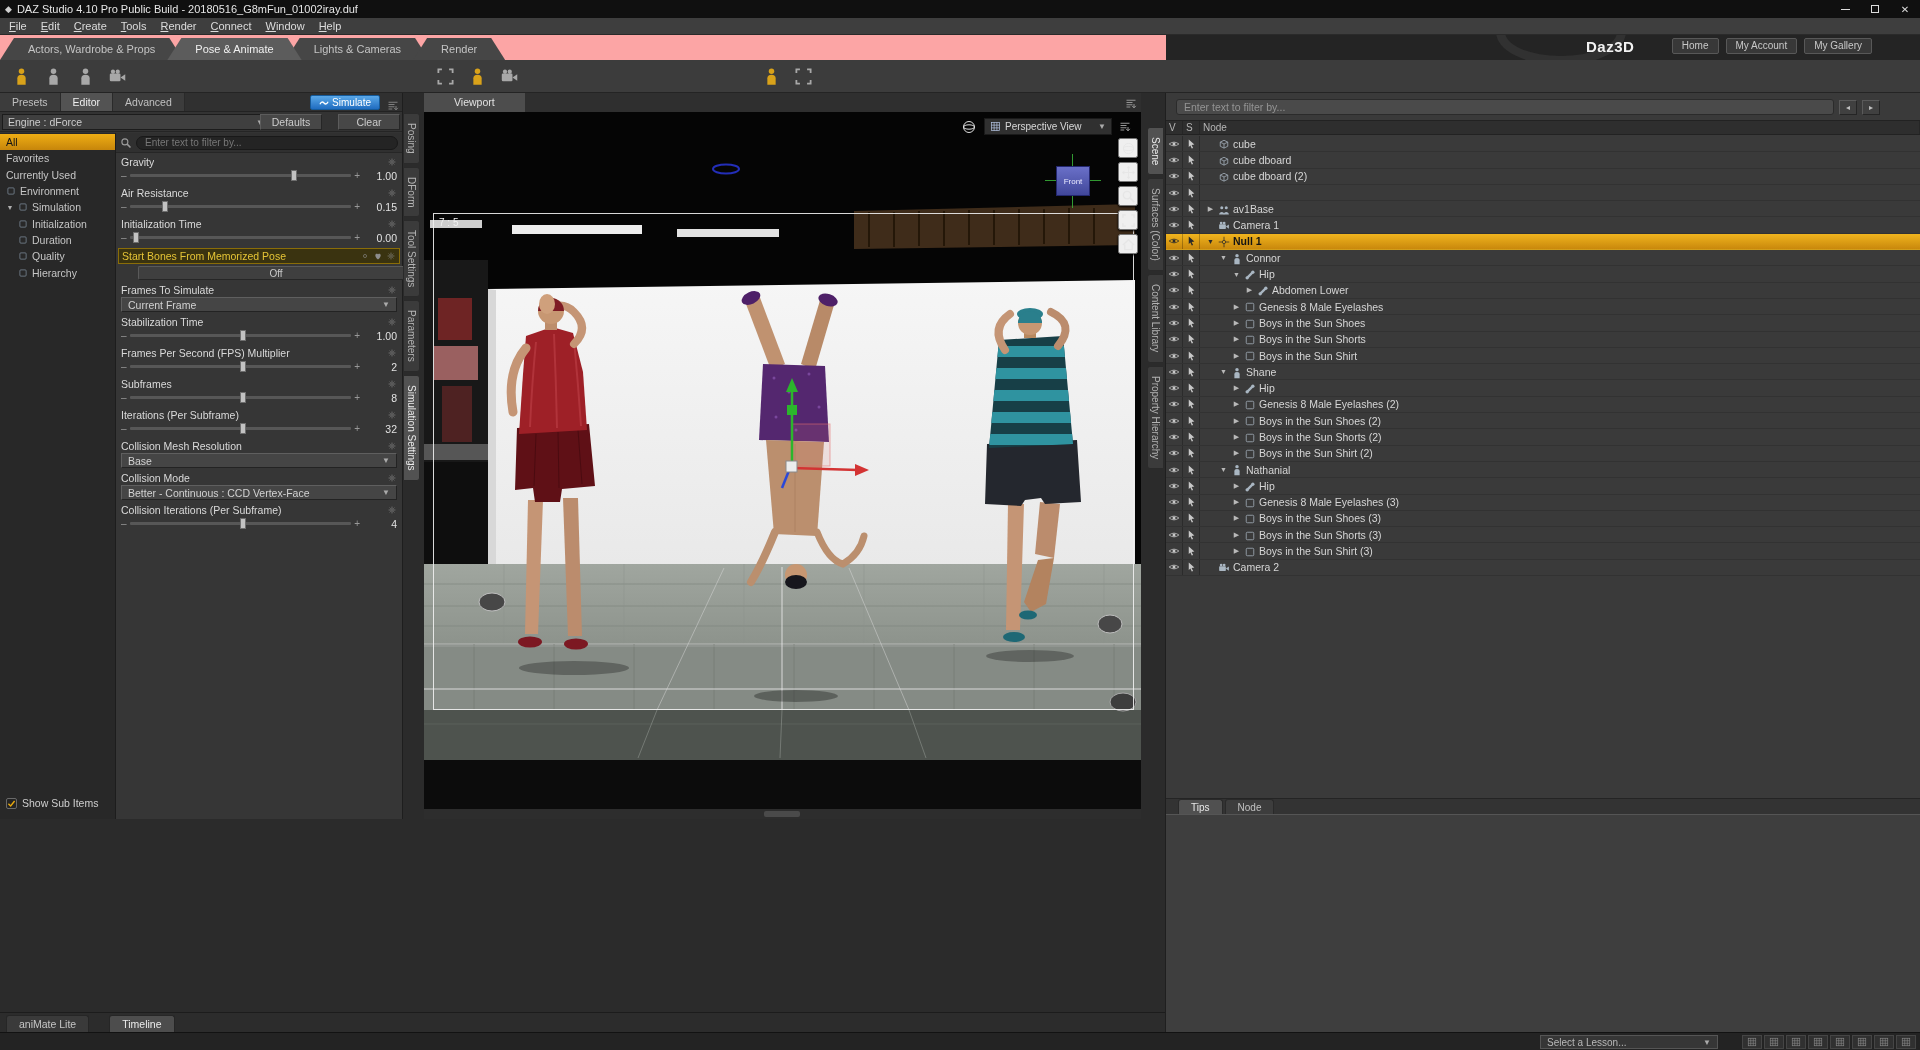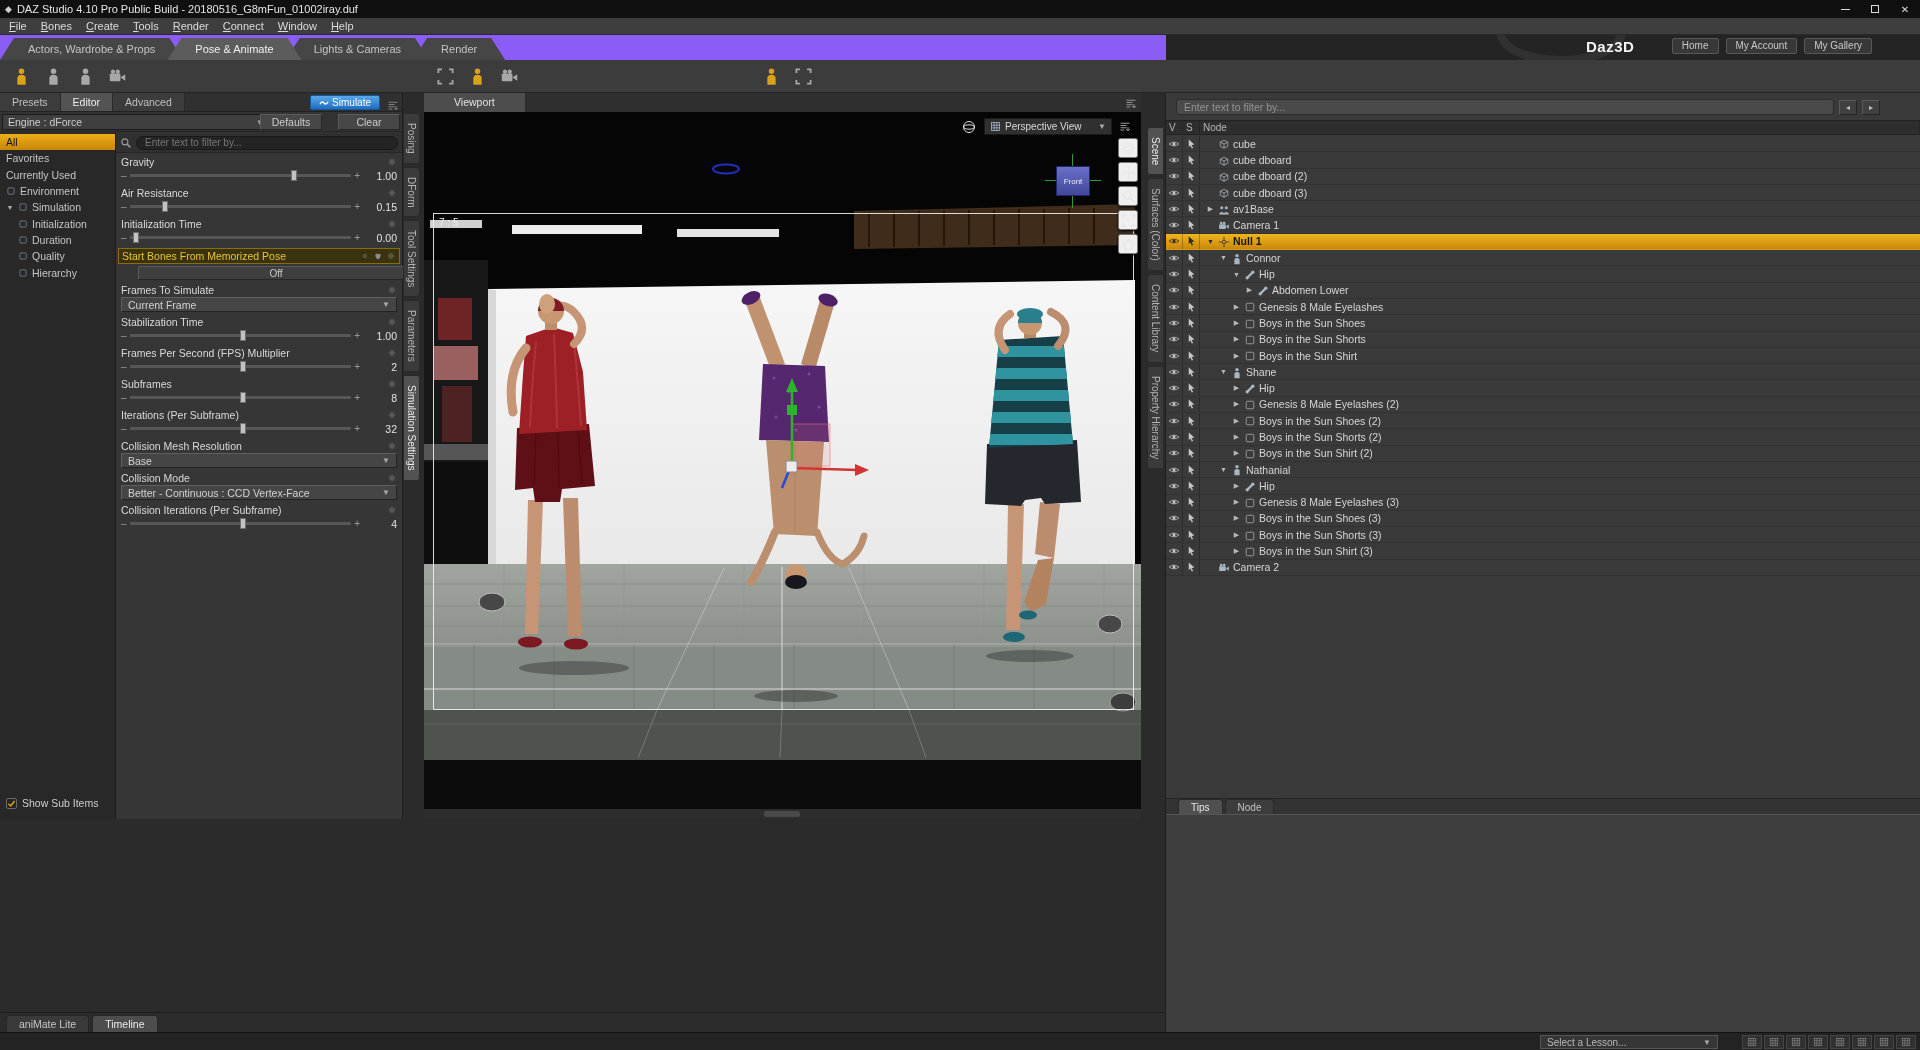--- a/index.html
+++ b/index.html
@@ -14,21 +14,21 @@
 .wbtn{width:30px;display:flex;align-items:center;justify-content:center;color:#ddd;font-size:10px}
 .minbar{width:9px;height:1px;background:#ddd;display:inline-block}
 .maxbox{width:8px;height:8px;border:1px solid #ddd;display:inline-block}
 
 
 #menubar{position:absolute;top:18px;left:0;width:1920px;height:17px;background:#3e3e3e;border-bottom:1px solid #2a2a2a;display:flex;align-items:center;padding-left:2px}
 .menu-item{padding:0 7px;font-size:11px;color:#dcdcdc;line-height:17px}
 .menu-item::first-letter{text-decoration:underline}
 
 
-#activitybar{position:absolute;top:35px;left:0;width:1920px;height:25px;background:#8b5cf6;overflow:hidden}
+#activitybar{position:absolute;top:35px;left:0;width:1920px;height:25px;background:#fca5a5;overflow:hidden}
 #atabs{position:absolute;left:0;bottom:0;display:flex;height:22px}
 .atab{height:22px;line-height:22px;padding:0 28px;font-size:11px;color:#c4c4c4;background:#464646;clip-path:polygon(14px 0,calc(100% - 14px) 0,100% 100%,0 100%);margin-right:-16px}
 .atab.active{background:#5c5c5c;color:#f0f0f0;position:relative;z-index:2}
 #brandzone{position:absolute;right:0;top:0;width:754px;height:25px;background:#242424}
 #swoosh{position:absolute;left:330px;top:-36px;width:130px;height:66px;border:9px solid #3c3c3c;border-radius:50%;opacity:.55}
 #brand-logo{position:absolute;left:420px;top:3px;font-size:15px;font-weight:bold;color:#f2f2f2;letter-spacing:.5px}
 #brand-links{position:absolute;right:48px;top:3px;display:flex;gap:7px}
 .blink{font-size:10px;color:#c8c8c8;background:#383838;border:1px solid #585858;border-radius:2px;padding:2px 9px;line-height:1}
 
 
@@ -134,21 +134,21 @@
 .tlabel{font-size:10.5px;color:#d6d6d6;white-space:nowrap}
 .trow.sel{background:linear-gradient(#f0b41e,#c9880c)}
 .trow.sel .tlabel{color:#141414;font-weight:bold}
 .trow.sel .tcell,.trow.sel .arrow,.trow.sel .nicon{color:#2a2a2a}
 #sp-bottom-tabs{position:absolute;left:0;right:0;top:705px;height:16px;background:#333;border-top:1px solid #242424;display:flex;align-items:flex-end;padding-left:12px;gap:2px}
 .sp-btab{height:15px;line-height:15px;padding:0 12px;font-size:10px;color:#c2c2c2;background:#3d3d3d;border:1px solid #2a2a2a;border-bottom:none;border-radius:3px 3px 0 0}
 .sp-btab.active{background:#505050;color:#e8e8e8}
 #sp-tips{position:absolute;left:0;right:0;top:721px;bottom:0;background:#3e3e3e;border-top:1px solid #555}
 
 
-#bottom-tabs{position:absolute;left:0;top:1012px;width:1165px;height:20px;background:#2c2c2c;border-top:1px solid #1c1c1c;display:flex;align-items:flex-end;padding-left:6px;gap:3px}
+#bottom-tabs{position:absolute;left:0;top:1012px;width:1165px;height:20px;background:#2c2c2c;border-top:1px solid #1c1c1c;display:flex;align-items:flex-end;padding-left:6px;gap:20px}
 .btab{height:17px;line-height:17px;padding:0 12px;font-size:10.5px;color:#c6c6c6;background:#3a3a3a;border:1px solid #262626;border-bottom:none;border-radius:3px 3px 0 0}
 .btab.active{background:#4d4d4d;color:#ececec}
 #statusbar{position:absolute;left:0;top:1032px;width:1920px;height:18px;background:#232323;border-top:1px solid #121212}
 #lesson-dd{position:absolute;left:1540px;top:2px;width:178px;height:14px;background:#363636;border:1px solid #555;font-size:10px;color:#b8b8b8;display:flex;align-items:center;padding:0 6px}
 #status-btns{position:absolute;right:4px;top:2px;display:flex;gap:2px}
 .sbtn{width:20px;height:14px;background:#303030;border:1px solid #454545;color:#8a8a8a;display:flex;align-items:center;justify-content:center}
 .sbtn .ic{width:10px;height:10px}
 </style>
 </head>
 <body>
@@ -252,21 +252,21 @@
         </span>
       <span class="wbtn">
           <span class="maxbox"></span>
         </span>
       <span class="wbtn">✕</span>
     </div>
   </div>
 
   <div id="menubar">
       <span class="menu-item">File</span>
-      <span class="menu-item">Bones</span>
+      <span class="menu-item">Edit</span>
       <span class="menu-item">Create</span>
       <span class="menu-item">Tools</span>
       <span class="menu-item">Render</span>
       <span class="menu-item">Connect</span>
       <span class="menu-item">Window</span>
       <span class="menu-item">Help</span>
     </div>
 
   <div id="activitybar">
     <div id="atabs">
@@ -928,28 +928,20 @@
           <span class="tcell">
             <svg class="ic ">
               <use href="#ic-eye"></use>
             </svg>
           </span>
           <span class="tcell">
             <svg class="ic ">
               <use href="#ic-cursor"></use>
             </svg>
           </span>
-          <span class="tmain">
-            <span class="indent" style="width:0px"></span>
-            <span class="arrow"></span>
-            <span class="nicon"><svg class="ic ">
-                <use href="#ic-cube"></use>
-              </svg></span>
-            <span class="tlabel">cube dboard (3)</span>
-          </span>
         </div>
         <div class="trow">
           <span class="tcell">
             <svg class="ic ">
               <use href="#ic-eye"></use>
             </svg>
           </span>
           <span class="tcell">
             <svg class="ic ">
               <use href="#ic-cursor"></use>

